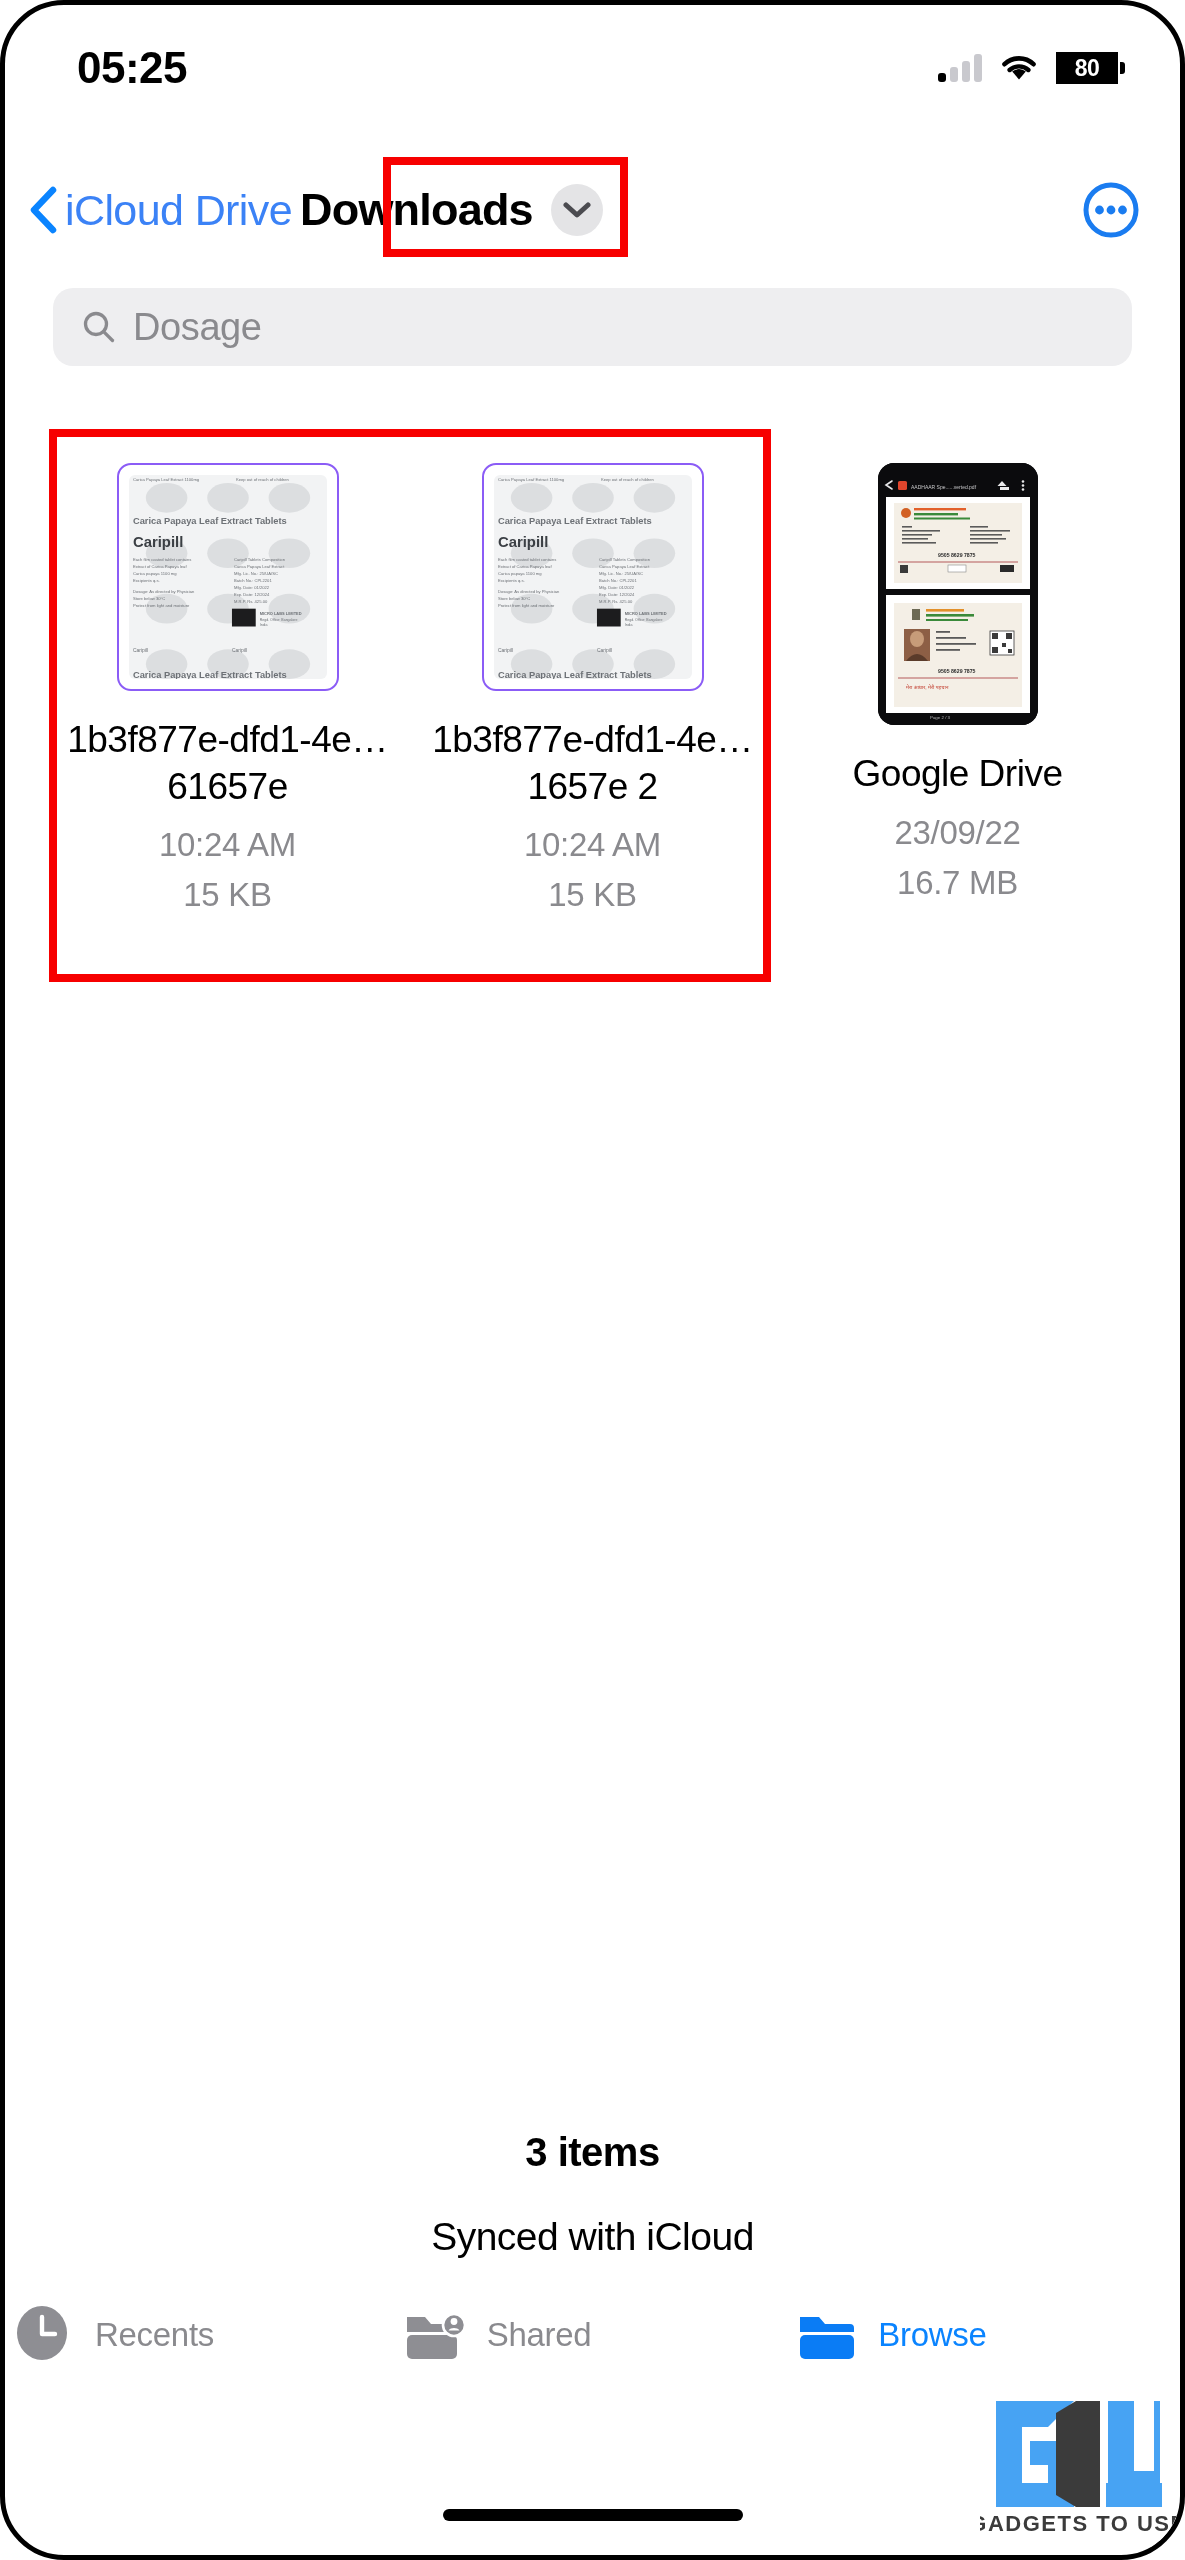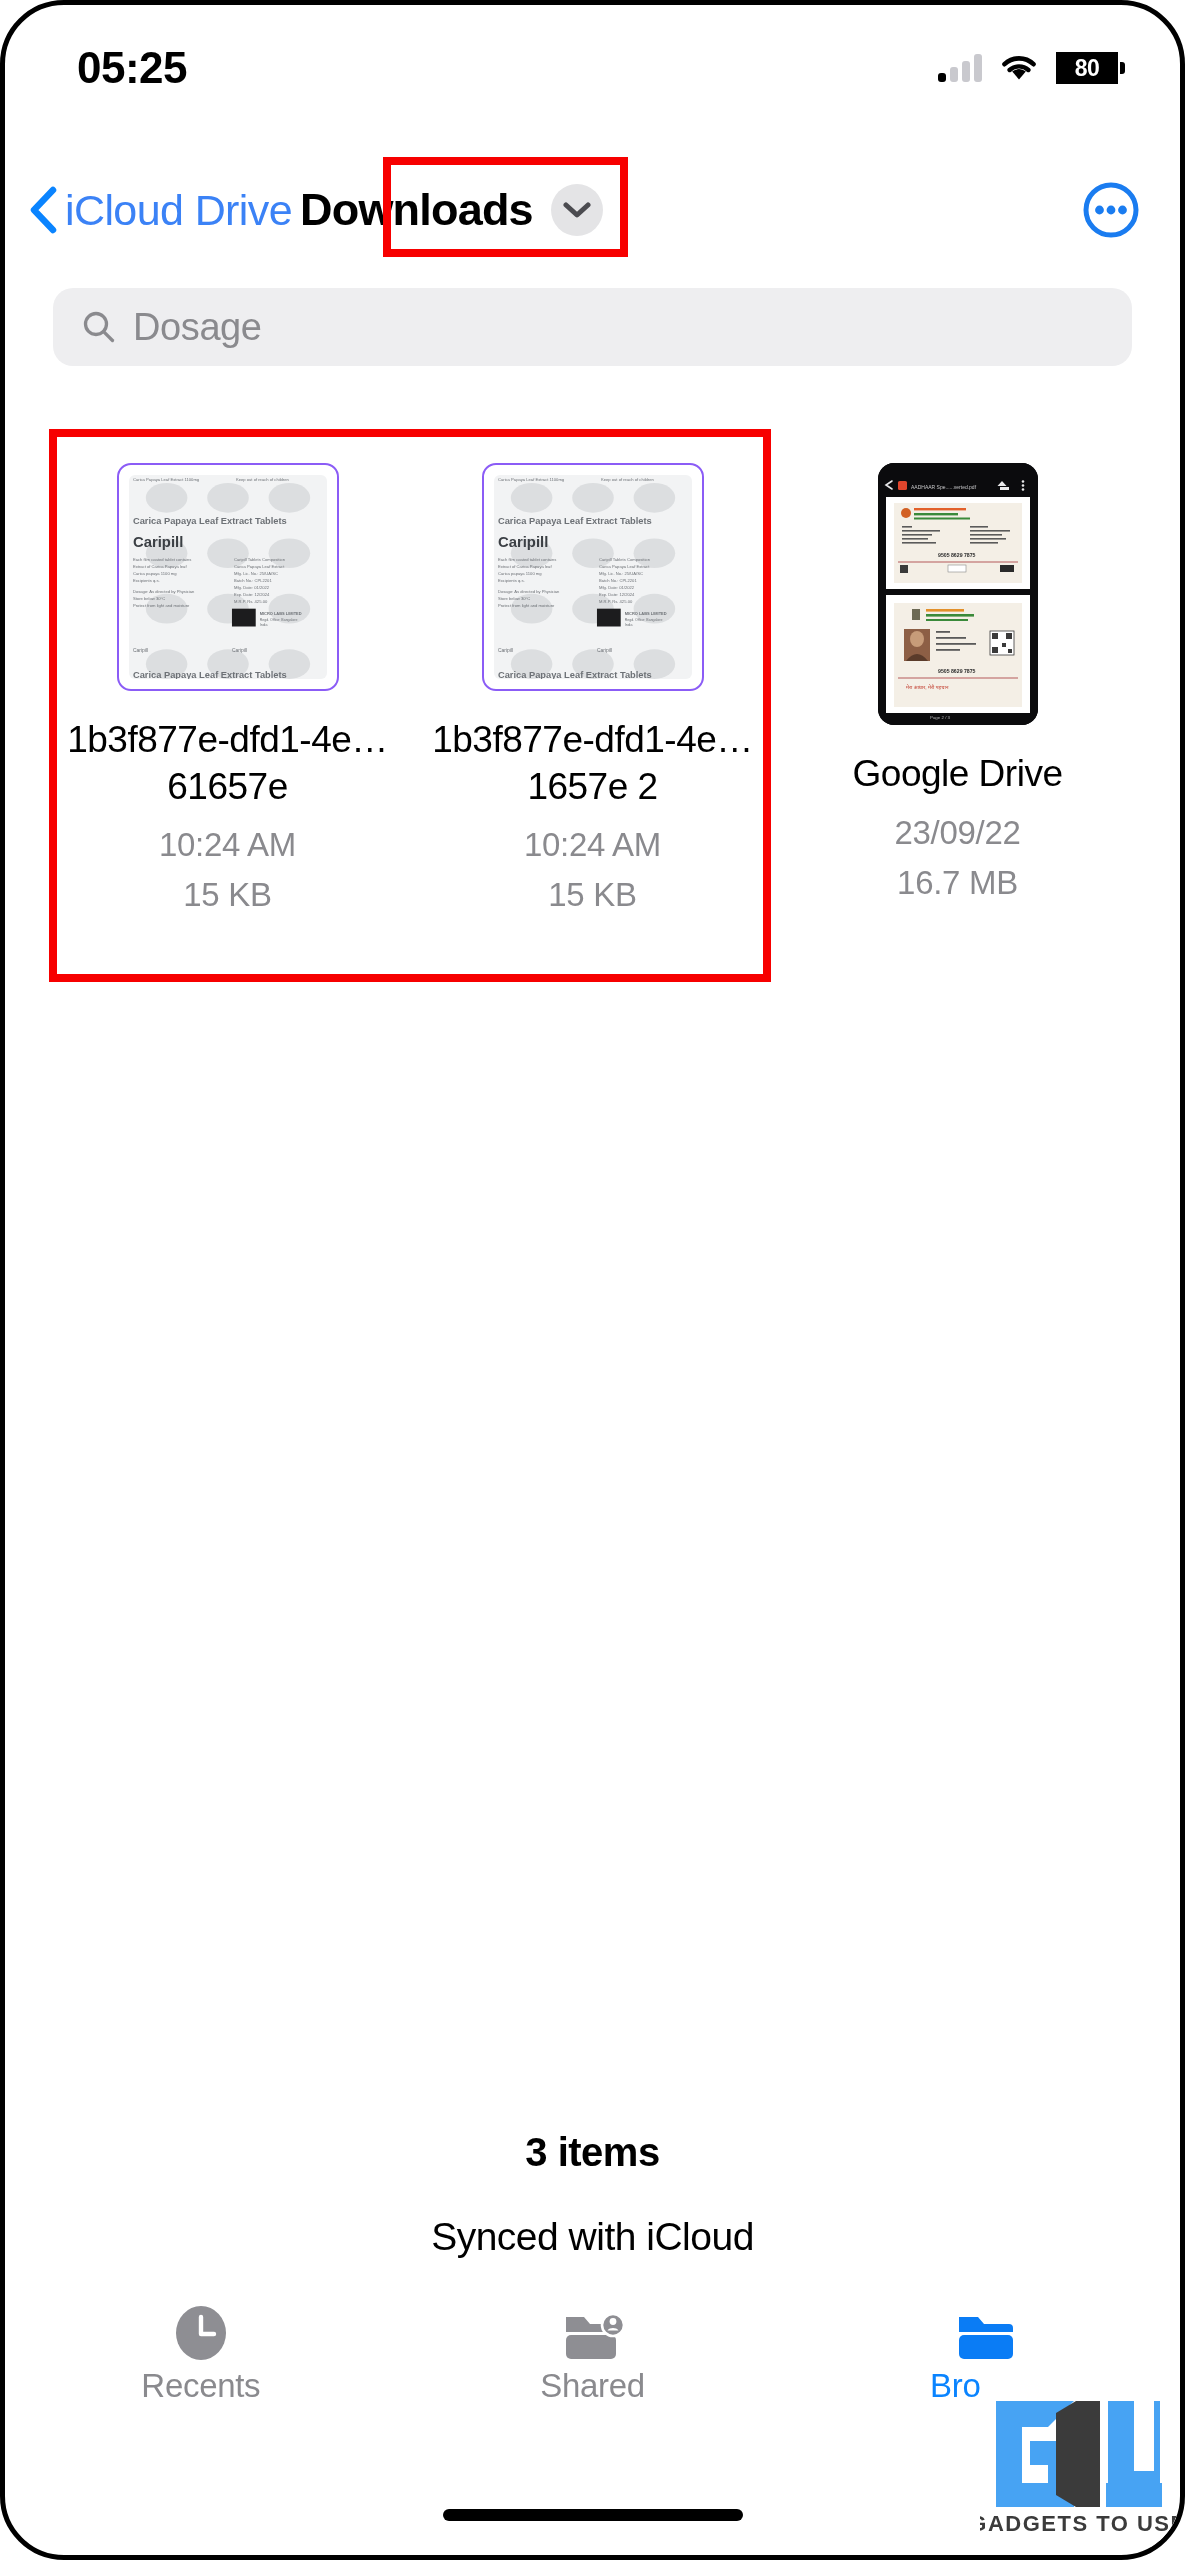--- a/index.html
+++ b/index.html
@@ -231,22 +231,22 @@
     left: 0; right: 0;
     bottom: 96px;
     height: 170px;
     display: flex;
     align-items: flex-start;
     padding-top: 14px;
   }
   .tab {
     flex: 1 1 0;
     display: flex;
-    flex-direction: column;
-    align-items: center;
+    align-items: center;
+    gap: 16px;
     cursor: pointer;
   }
   .tab-ico { width: 74px; height: 64px; display: block; }
   .tab-label {
     font-size: 33px;
     letter-spacing: -0.3px;
     color: #8a8a8e;
   }
   .tab.active .tab-label { color: #0a84ff; }
 

